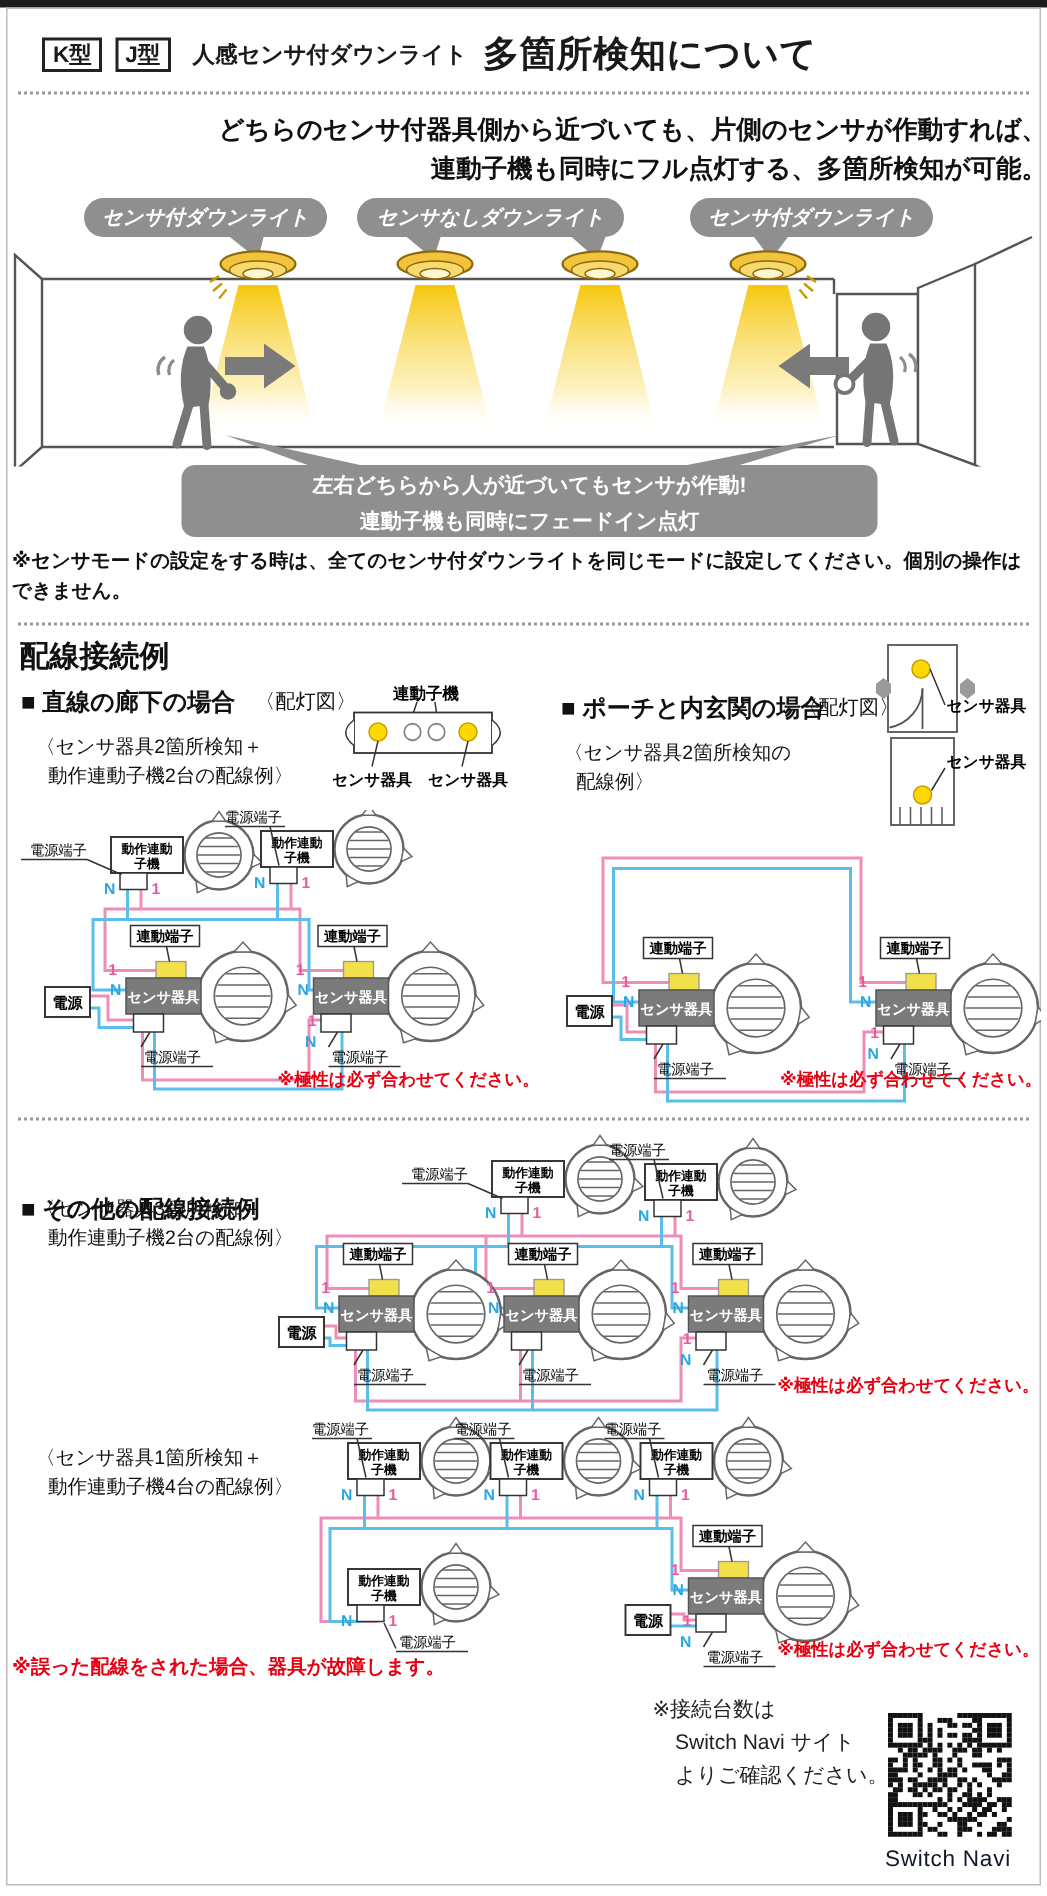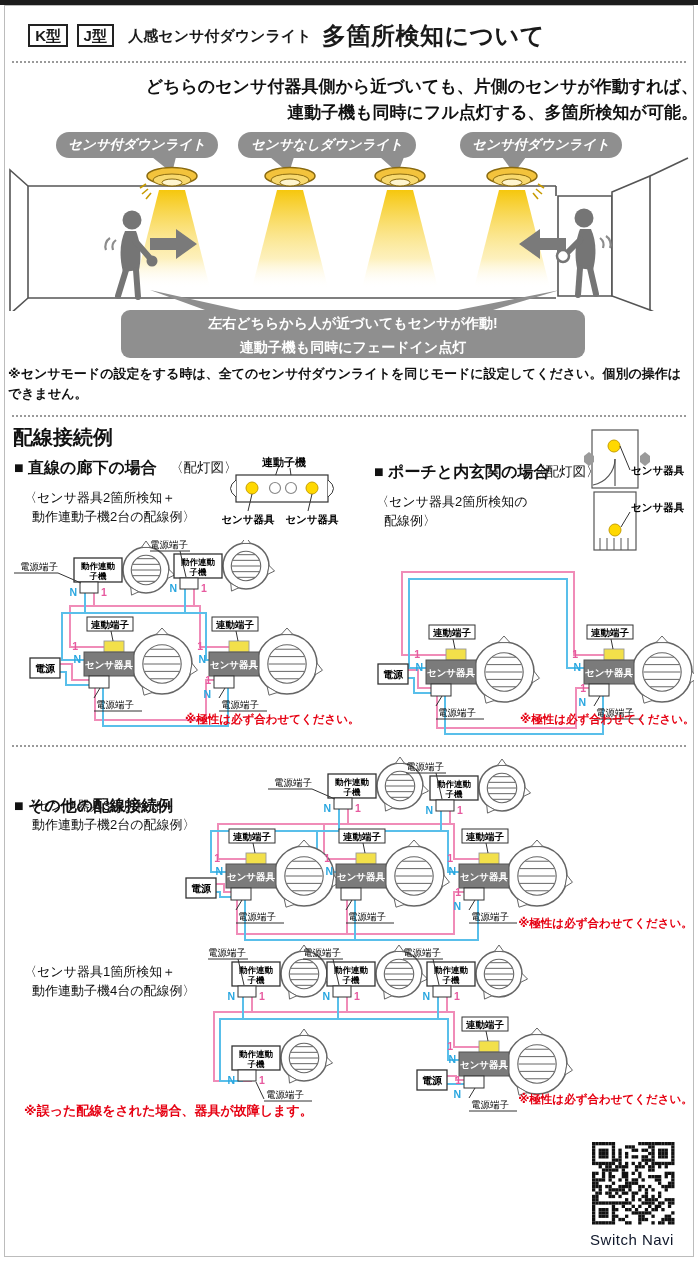--- a/index.html
+++ b/index.html
@@ -23,21 +23,21 @@
           color:#fff;font-weight:700;font-size:14px;line-height:24px;text-align:center;padding-top:1px;box-sizing:border-box;}
   
   #notes{position:absolute;top:364px;left:8px;width:684px;font-weight:700;font-size:13px;line-height:20px;color:#111;}
   .gap{display:inline-block;width:22px;}
   
   .h1{position:absolute;font-weight:700;font-size:20px;color:#111;}
   .h2{position:absolute;font-weight:700;font-size:16px;color:#111;}
   .sub{position:absolute;font-size:13px;color:#111;line-height:19px;}
   .small{position:absolute;font-size:13.5px;color:#111;}
   .rednote{position:absolute;color:#e60012;font-weight:700;font-size:11.5px;text-align:center;white-space:nowrap;}
-  #warning{position:absolute;left:8px;top:1102px;color:#e60012;font-weight:700;font-size:13px;margin-left:16px;}
+  #warning{position:absolute;left:8px;top:1102px;color:#e60012;font-weight:700;font-size:13px;}
   
   #footer-note{position:absolute;left:435px;top:1128px;font-size:14px;line-height:22px;color:#222;}
   #footer-note .ind{padding-left:15px;}
   #qr-caption{position:absolute;left:584px;top:1231px;width:96px;text-align:center;font-size:15px;color:#0f172a;letter-spacing:.5px;}
   svg{display:block;}
   .svgtext{font-family:"Liberation Sans","DejaVu Sans",sans-serif;}
 </style>
 </head>
 <body>
 
@@ -676,20 +676,25 @@
       <g>
         <rect x="239" y="136" width="30" height="20" fill="#fff" stroke="#333" stroke-width="1.3"></rect>
         <text x="254" y="150" class="svgtext" font-size="10" font-weight="700" text-anchor="middle">電源</text>
       </g>
     </svg>
 
   <div class="rednote" style="left:518px;top:916px;width:175px;">※極性は必ず合わせてください。</div>
   <div class="rednote" style="left:518px;top:1092px;width:175px;">※極性は必ず合わせてください。</div>
   <div id="warning">※誤った配線をされた場合、器具が故障します。</div>
 
+  <div id="footer-note">
+    <div>※接続台数は</div>
+    <div class="ind">Switch Navi サイト</div>
+    <div class="ind">よりご確認ください。</div>
+  </div>
   <svg id="qr" class="abs" style="left:588px;top:1138px;" width="90" height="90" viewBox="0 0 90 90">
       <rect x="0" y="0" width="90" height="90" fill="#fff"></rect>
       <rect x="4" y="4" width="3.3" height="3.3" fill="#111"></rect>
       <rect x="7.3" y="4" width="3.3" height="3.3" fill="#111"></rect>
       <rect x="10.6" y="4" width="3.3" height="3.3" fill="#111"></rect>
       <rect x="13.899999999999999" y="4" width="3.3" height="3.3" fill="#111"></rect>
       <rect x="17.2" y="4" width="3.3" height="3.3" fill="#111"></rect>
       <rect x="20.5" y="4" width="3.3" height="3.3" fill="#111"></rect>
       <rect x="23.799999999999997" y="4" width="3.3" height="3.3" fill="#111"></rect>
       <rect x="4" y="7.3" width="3.3" height="3.3" fill="#111"></rect>

